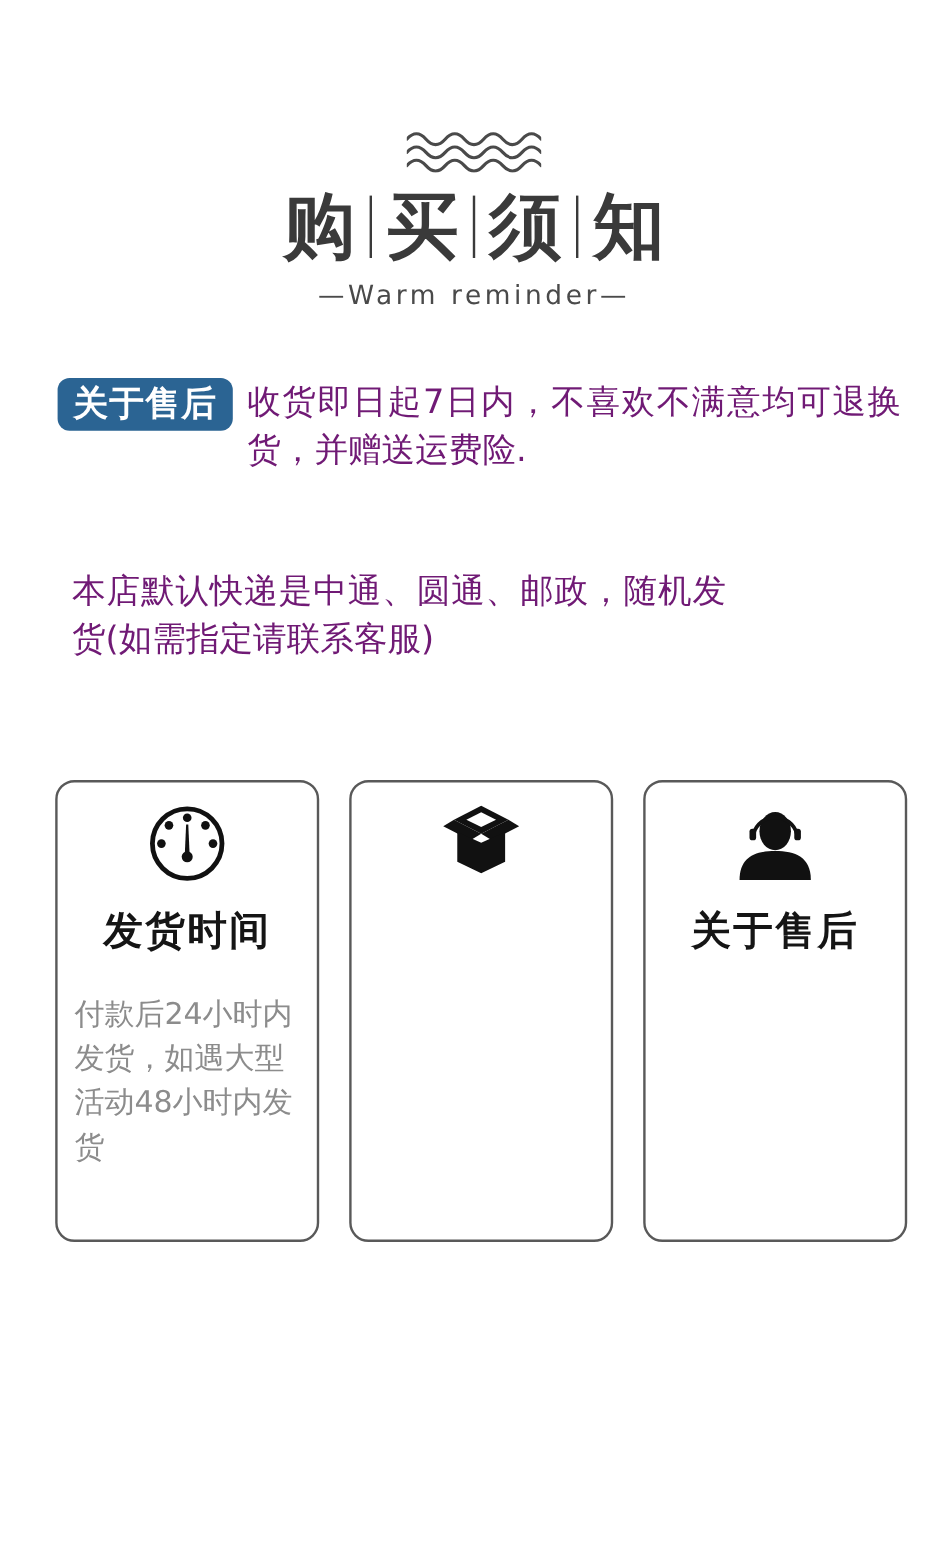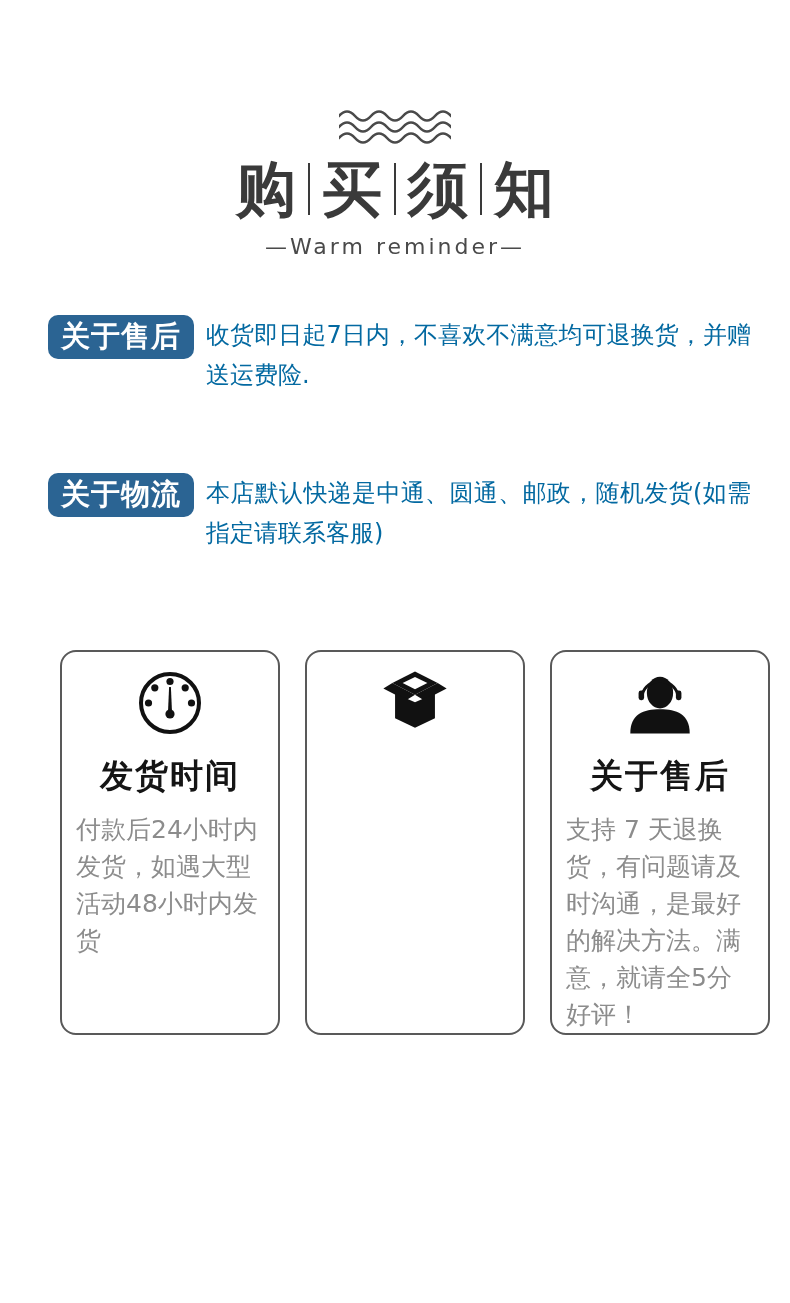--- a/index.html
+++ b/index.html
@@ -44,49 +44,49 @@
     width:146px; height:44px;
     border-radius:10px;
     background:#2b6493;
     color:#ffffff;
     font-size:29px; font-weight:700; letter-spacing:1px;
     display:flex; align-items:center; justify-content:center;
   }
   .notice-text {
     margin-left:12px;
     width:545px;
-    font-size:24px; line-height:40px;
-    color:#0369a1;
+    font-size:28px; line-height:40px;
+    color:#701a75;
     text-align:justify;
   }
   
   .cards {
     display:flex; gap:25px;
-    padding-left:60px;
+    padding-left:46px;
     margin-top:97px;
   }
   .card {
     width:220px; height:385px;
     border:2px solid #595959;
     border-radius:16px;
     background:#ffffff;
     padding:18px 14px 0;
   }
   .card-icon {
     height:66px;
     display:flex; align-items:center; justify-content:center;
   }
   .card-title {
     margin-top:18px;
     text-align:center;
     font-size:33px; font-weight:700; letter-spacing:2px;
     color:#151515;
   }
   .card-text {
-    margin-top:12px;
+    margin-top:27px;
     font-size:25px; line-height:37px;
     color:#8c8c8c;
   }
   svg .ink { fill:#111111; }
   svg .ink-stroke { stroke:#111111; fill:none; }
 </style>
 </head>
 <body>
 
 <div class="page">
@@ -110,21 +110,20 @@
 
     <div class="subtitle">—Warm reminder—</div>
   </div>
 
   <div class="notices">
     <div class="notice-row">
       <span class="notice-badge">关于售后</span>
       <p class="notice-text">收货即日起7日内，不喜欢不满意均可退换货，并赠送运费险.</p>
     </div>
     <div class="notice-row">
-      <span class="notice-badge">关于物流</span>
       <p class="notice-text">本店默认快递是中通、圆通、邮政，随机发货(如需指定请联系客服)</p>
     </div>
   </div>
 
   <div class="cards">
 
     <div class="card">
       <div class="card-icon">
         <svg width="66" height="66" viewBox="0 0 66 66" aria-hidden="true">
           <circle cx="33" cy="33" r="29" class="ink-stroke" stroke-width="4"></circle>
@@ -157,17 +156,16 @@
       <div class="card-icon">
         <svg width="76" height="70" viewBox="0 0 110 100" aria-hidden="true">
           <ellipse cx="55" cy="35" rx="19" ry="23" class="ink"></ellipse>
           <path d="M12,94 C12,66 31,59 55,59 C79,59 98,66 98,94 Z" class="ink"></path>
           <path d="M29,38 A27,27 0 0 1 81,38" class="ink-stroke" stroke-width="4.5" stroke-linecap="round"></path>
           <rect x="24" y="32" width="8" height="14" rx="3.5" class="ink"></rect>
           <rect x="78" y="32" width="8" height="14" rx="3.5" class="ink"></rect>
         </svg>
       </div>
       <h3 class="card-title">关于售后</h3>
-      <p class="card-text">支持 7 天退换货，有问题请及时沟通，是最好的解决方法。满意，就请全5分好评！</p>
     </div>
 
   </div>
 </div>
 
 </body></html>

